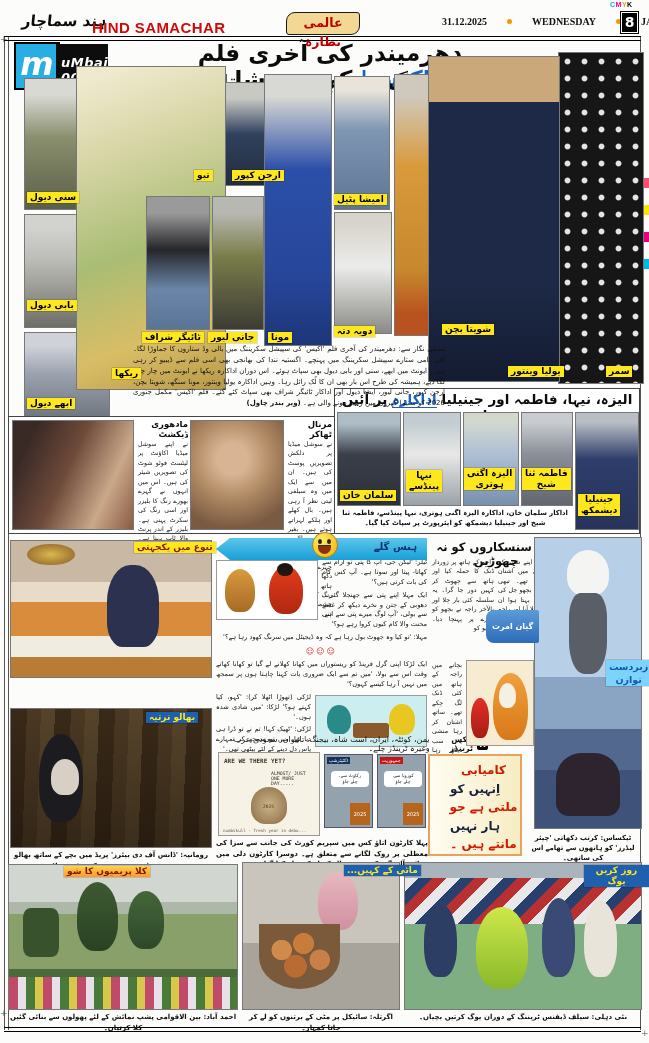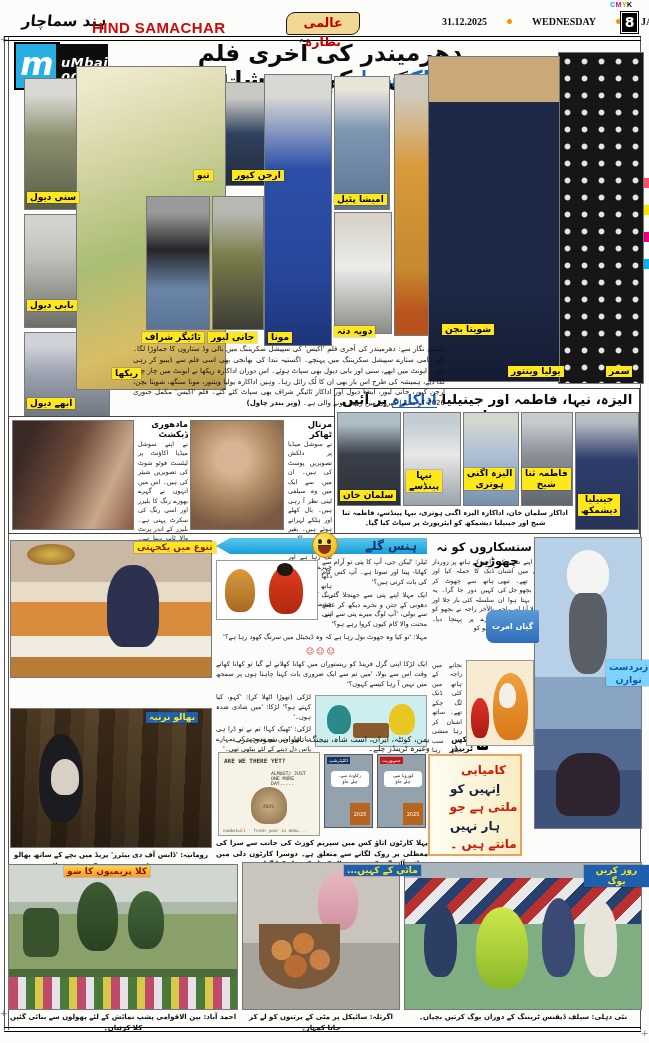--- a/index.html
+++ b/index.html
@@ -40,23 +40,23 @@
         box-shadow:0 0 0 .5px rgba(0,0,0,.25);}
   .bchip{background:#1e5fae;color:#ffe71e;}
   .gchip{background:linear-gradient(#ffd24a,#ff9a2a);color:#7e1800;}
   .cheertag{background:#7dd3fc;color:#1558b0;font-size:9.5px;line-height:13px;margin-left:8px;}
   .cap{position:absolute;direction:rtl;text-align:center;font-size:7px;line-height:1.5;color:#0d0d0d;font-weight:600;}
   .just{text-align:justify;}
   .ur{direction:rtl;}
   .colhead{direction:rtl;font-weight:700;font-size:8.5px;color:#0a0a0a;text-align:right;}
   .colbody{direction:rtl;text-align:justify;font-size:6.3px;line-height:1.5;color:#151515;}
   
-  .banner{position:absolute;background:linear-gradient(#5cc6ec,#189fd8);height:16px;
+  .banner{position:absolute;background:linear-gradient(#5cc6ec,#189fd8);height:22px;
           clip-path:polygon(0 50%,14px 0,100% 0,100% 100%,14px 100%);
-          color:#07336e;font-weight:700;font-size:12px;direction:rtl;text-align:right;
+          color:#07336e;font-weight:700;font-size:10px;direction:rtl;text-align:right;
           padding:0 10px 0 0;line-height:17px;box-sizing:border-box;z-index:5;}
   .smiley{position:absolute;width:24px;height:24px;border-radius:50%;z-index:7;
           background:radial-gradient(circle at 35% 30%,#ffec6e,#f7c21d 70%,#d89a00);border:1px solid #a98223;}
   .smiley i{position:absolute;width:4px;height:5px;background:#332200;border-radius:50%;top:6px;left:5px;}
   .smiley i+i{left:14px;}
   .smiley u{position:absolute;left:5px;top:12px;width:13px;height:8px;background:#8c2f12;
             border-radius:0 0 13px 13px;border-top:1px solid #332;}
   .jokes{position:absolute;direction:rtl;font-size:6.6px;line-height:1.5;text-align:justify;color:#141414;}
   .jokes p{margin:0 0 3px 0;}
   .divider{color:#d42222;text-align:center;font-size:8px;letter-spacing:2px;margin:2px 0;}
@@ -285,20 +285,21 @@
     <div class="qr">مانتے ہیں ۔</div>
   </div>
 
   <div class="photo" style="left:534px;top:537px;width:108px;height:292px;background:linear-gradient(#b8cfe8 0 48%,#8aa4c4 48% 66%,#53688e 66% 80%,#3e527a 80%);">
     <div class="blob" style="left:30%;top:4%;width:40%;height:16%;background:#f4f4f2;"></div>
     <div class="blob" style="left:32%;top:19%;width:36%;height:28%;background:#5a5e66;border-radius:30% 30% 40% 40%;"></div>
     <div class="blob" style="left:20%;top:74%;width:60%;height:22%;background:#2e2430;border-radius:40% 40% 20% 20%;"></div>
   </div>
   <div class="chip cheertag" style="left:598px;top:660px;">زبردست
 توازن</div>
+  <div class="cap" style="left:526px;top:833px;width:114px;font-size:6.8px;">ٹیکساس: کرتب دکھاتی 'چیئر لیڈرز' کو ہاتھوں سے تھامے اس کی ساتھی۔</div>
 
   <div class="photo" style="left:8px;top:864px;width:230px;height:146px;background:linear-gradient(#d2d6d0 0 26%,#aeb8a8 26% 34%,#8aa06a 34% 72%,#4a6a3a 72% 78%,#d8c0c8 78%);">
     <div class="blob" style="left:30%;top:12%;width:18%;height:48%;background:linear-gradient(#3c5a32,#2a4224);"></div>
     <div class="blob" style="left:52%;top:18%;width:16%;height:40%;background:linear-gradient(#44663a,#2e482a);"></div>
     <div class="blob" style="left:6%;top:30%;width:16%;height:34%;background:#38522e;border-radius:20%;"></div>
     <div class="abs" style="left:0;bottom:0;width:100%;height:22%;background:repeating-linear-gradient(90deg,#c04a6a 0 9px,#e8e0e8 9px 17px,#4a7a3a 17px 26px,#d8c84a 26px 34px);"></div>
   </div>
   <div class="chip gchip" style="left:64px;top:866px;">کلا پریمیوں کا شو</div>
   <div class="cap" style="left:8px;top:1012px;width:230px;">احمد آباد: بین الاقوامی پشپ نمائش کے لئے پھولوں سے بنائی گئیں کلا کرتیاں۔</div>
 

